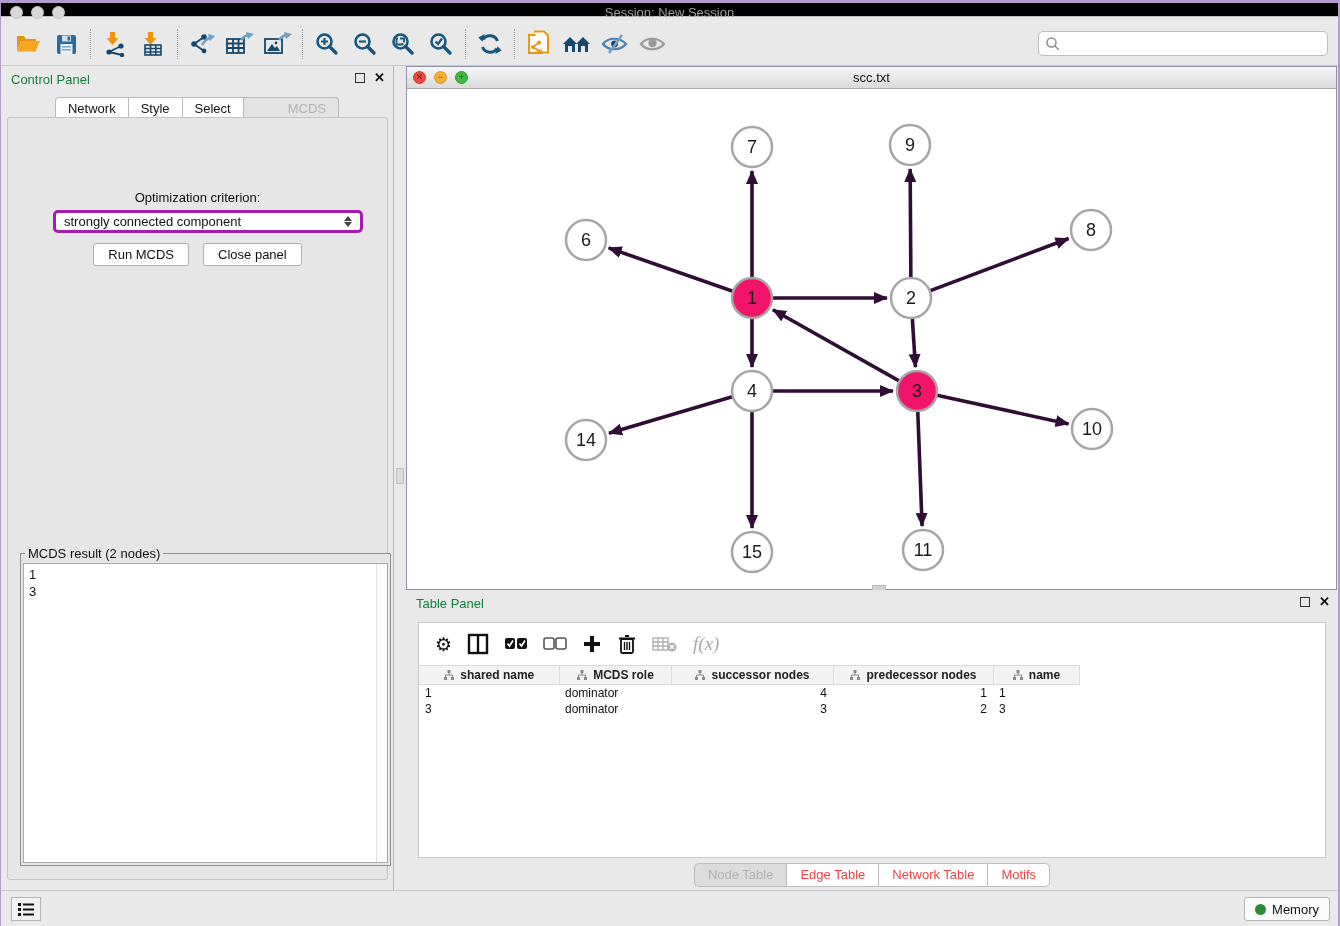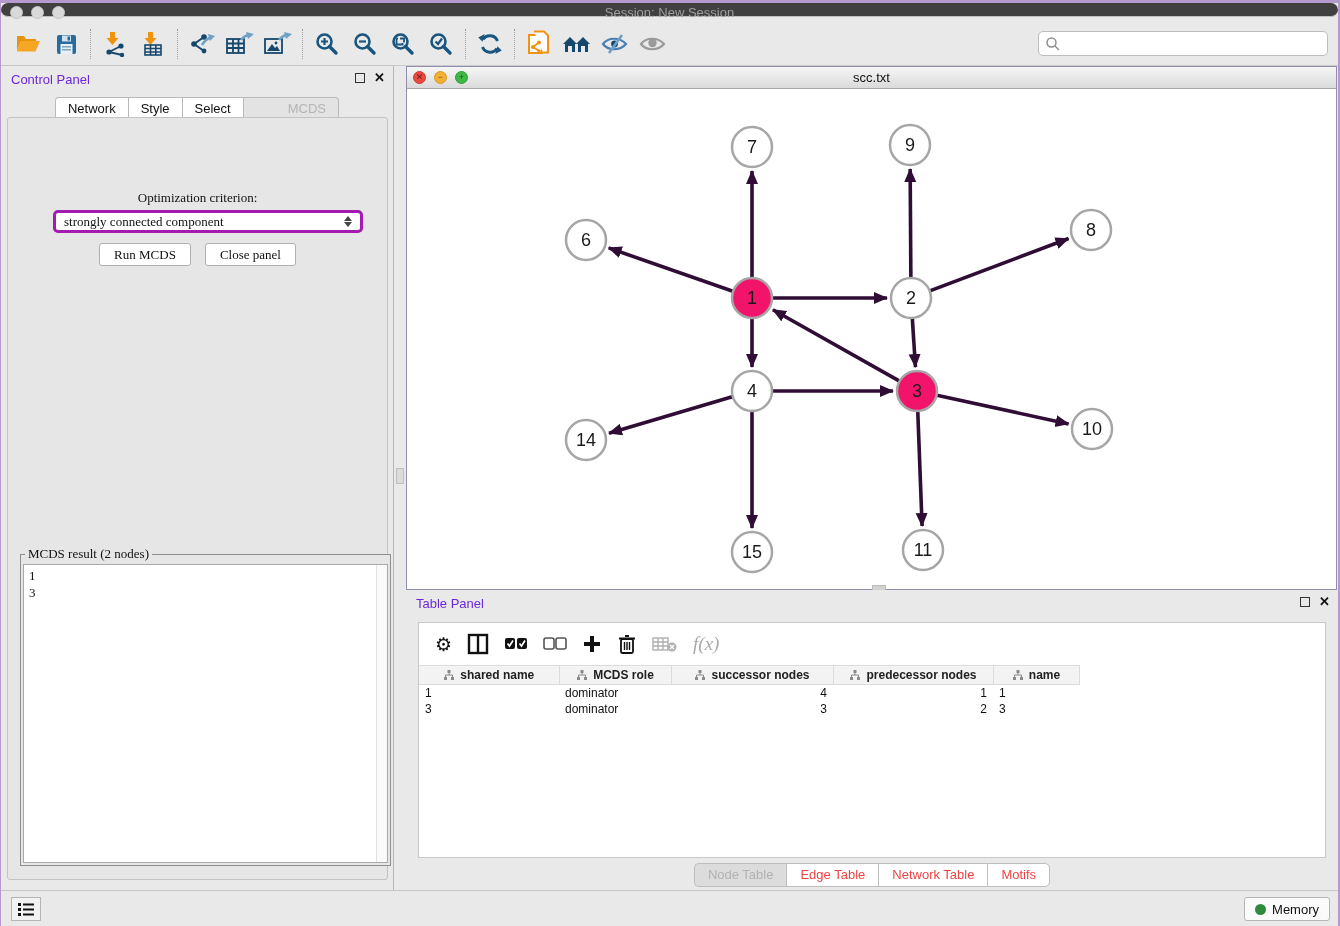--- a/index.html
+++ b/index.html
@@ -1,47 +1,47 @@
 <!DOCTYPE html>
 <html><head>
 <meta charset="utf-8">
 <style>
   * { margin:0; padding:0; box-sizing:border-box; }
   html,body { width:1340px; height:926px; background:#b49ace; font-family:"Liberation Sans", sans-serif; overflow:hidden; }
   #app { position:absolute; top:3px; left:1px; right:2px; bottom:0; background:#e9e9e9; }
 
   
-  #titlebar { position:absolute; top:0; left:0; right:0; height:14px; background:#404040; border-bottom:1px solid #bfbfbf;border-radius:9px; }
+  #titlebar { position:absolute; top:0; left:0; right:0; height:14px; background:#000000; border-bottom:1px solid #bfbfbf; }
   .tl-group { position:absolute; left:9px; top:3px; display:flex; gap:8px; }
   .tl { width:13px; height:13px; border-radius:50%; background:#d9d9d9; border:1px solid #c2c2c2; display:flex; align-items:center; justify-content:center; font-size:9px; line-height:1; color:rgba(0,0,0,.55); }
   .tl.red { background:#e9493f; border-color:#c93b32; }
   .tl.yellow { background:#f3b033; border-color:#d89a24; }
   .tl.green { background:#3fb943; border-color:#2f9a35; }
   #win-title { position:absolute; left:0; right:0; top:2px; text-align:center; font-size:13px; color:#9e9e9e; }
 
   
   #toolbar { position:absolute; top:19px; left:0; right:0; height:44px; background:#e9e9e9; border-bottom:1px solid #c9c9c9; display:flex; align-items:center; padding-left:8px; }
   .tbtn { width:38px; height:32px; display:flex; align-items:center; justify-content:center; }
   .tsep { width:1px; height:30px; margin:0 5px; border-left:1px dotted #9f9f9f; }
   #search-wrap { position:absolute; right:10px; top:9px; width:290px; height:25px; background:#fff; border:1px solid #bdbdbd; border-radius:5px; display:flex; align-items:center; padding-left:6px; }
   #search-wrap input { border:none; outline:none; flex:1; font-size:13px; background:transparent; height:20px; }
 
   
   #control-panel { position:absolute; top:63px; left:0; width:393px; bottom:36px; background:#e9e9e9; border-right:1px solid #b6b6b6; }
   #cp-header { position:relative; height:26px; }
-  #cp-title, #tp-title { position:absolute; left:10px; top:6px; font-size:13px; color:#6d28d9; }
+  #cp-title, #tp-title { position:absolute; left:10px; top:6px; font-size:13px; color:#15803d; }
   .panel-btns { position:absolute; right:8px; top:7px; display:flex; gap:9px; align-items:center; }
   .float-btn { width:10px; height:10px; border:1.5px solid #333; display:inline-block; }
   .close-btn { font-size:13px; font-weight:bold; color:#111; line-height:10px; }
   #cp-tabs { position:absolute; top:31px; left:0; right:0; display:flex; justify-content:center; }
   .cp-tab { font-size:13px; padding:3px 12px 4px; background:#fff; border:1px solid #b9b9b9; border-right:none; color:#111; }
   .cp-tab:first-child { border-top-left-radius:4px;text-align:right; }
   .cp-tab:last-child { border-right:1px solid #b9b9b9; border-top-right-radius:4px;padding-left:44px; }
   .cp-tab.active { background:#e3e3e3; color:#b4b4b4; border-bottom-color:#e3e3e3; }
-  #cp-box { position:absolute; top:51px; left:6px; width:381px; bottom:10px; background:#e6e6e6; border:1px solid #c3c3c3; border-radius:3px;font-family:Liberation Serif, serif; }
+  #cp-box { position:absolute; top:51px; left:6px; width:381px; bottom:10px; background:#e6e6e6; border:1px solid #c3c3c3; border-radius:3px; }
   #opt-label { position:absolute; top:72px; left:0; right:0; text-align:center; font-size:13px; color:#111; }
   #opt-select { position:absolute; top:92px; left:45px; width:310px; height:23px; background:#fff; border:3px solid #a21caf; border-radius:5px; font-size:13px; display:flex; align-items:center; padding:0 8px; color:#111; }
   #opt-select .spin { margin-left:auto; display:flex; flex-direction:column; gap:1px; }
   .tri-up { width:0; height:0; border-left:4px solid transparent; border-right:4px solid transparent; border-bottom:5px solid #444; }
   .tri-dn { width:0; height:0; border-left:4px solid transparent; border-right:4px solid transparent; border-top:5px solid #444; }
   #cp-buttons { position:absolute; top:125px; left:0; right:0; display:flex; justify-content:center; gap:14px; }
   .btn { height:23px; padding:0 14px; background:#fff; border:1px solid #b0b0b0; border-radius:3px; font-size:13px; color:#111; display:flex; align-items:center; }
   #result-box { position:absolute; left:12px; width:371px; top:428px; bottom:13px; border:1px solid #8f8f8f; background:#e6e6e6; padding:0; }
   #result-box legend { font-size:13px; color:#111; padding:0 3px; margin-left:4px; }
   #result-area { position:absolute; top:2px; left:2px; right:2px; bottom:2px; background:#fff; border:1px solid #a9a9a9; font-size:13px; line-height:17px; padding:2px 5px; white-space:pre; color:#111; }

